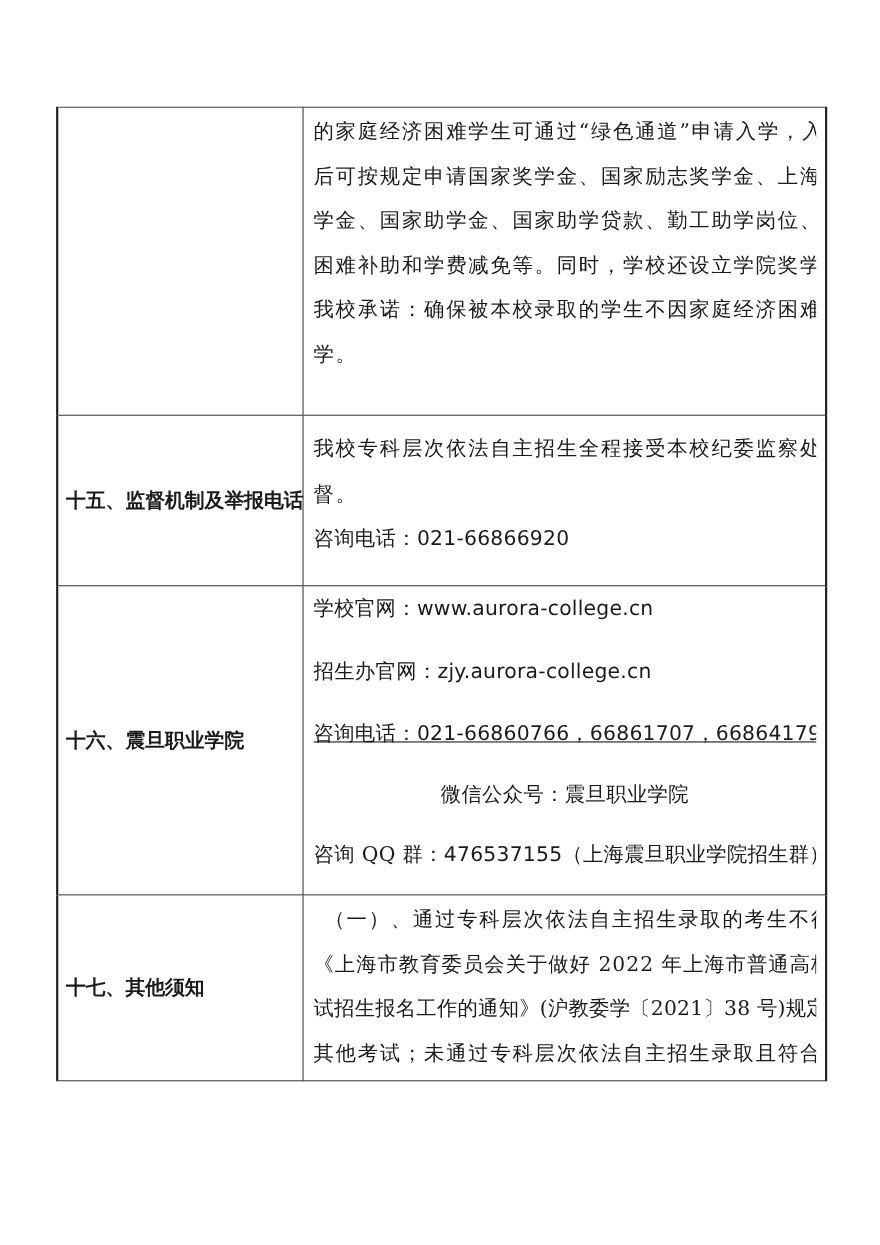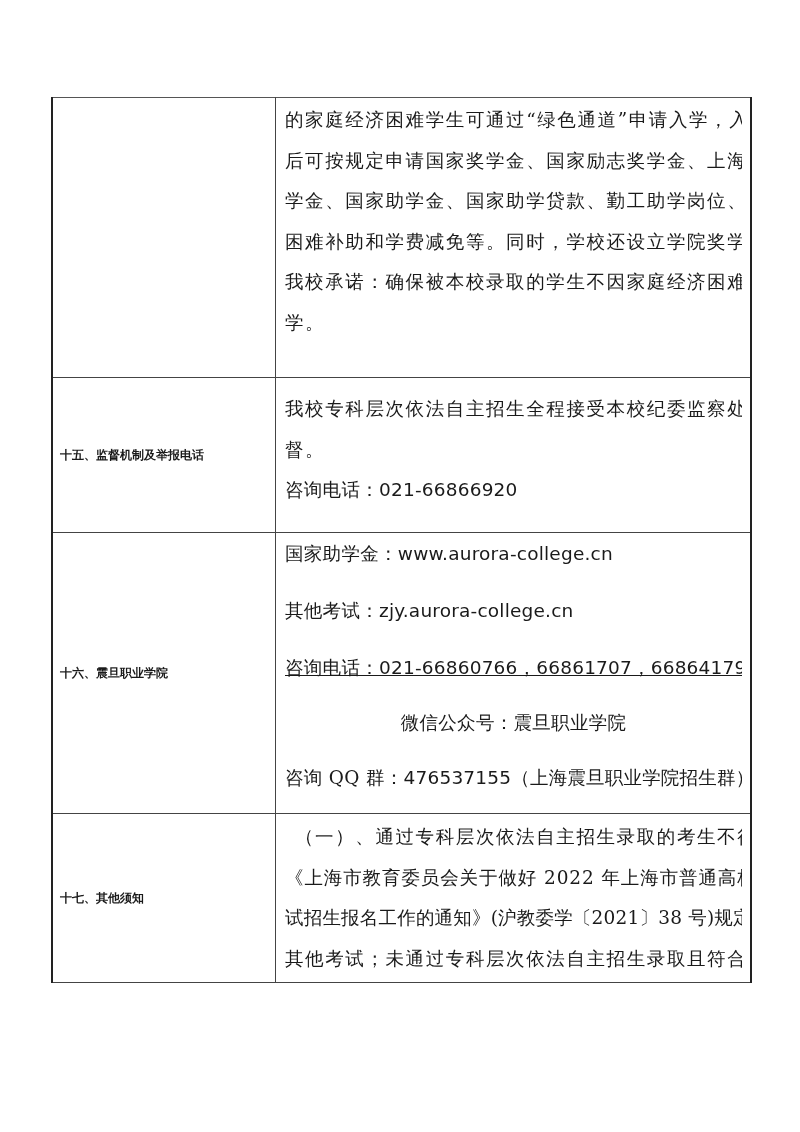--- a/index.html
+++ b/index.html
@@ -34,21 +34,21 @@
       vertical-align: middle;
       padding: 0;
     }
     table.doc-table tr:first-child td { border-top: 1.5px solid #555; }
     table.doc-table td.label-cell {
       width: 215px;
       border-left: 2px solid #222;
       padding-left: 7px;
       font-family: Liberation Serif, serif;
       font-weight: bold;
-      font-size: 12px;
+      font-size: 18px;
       letter-spacing: 0px;
       white-space: nowrap;
     }
     table.doc-table td.content-cell {
       border-right: 2px solid #222;
       padding: 0 8px 0 9px;
     }
     .line {
       height: 40.5px;
       line-height: 40.5px;
@@ -95,24 +95,24 @@
           <span>咨询电话：</span><span class="val">021-66866920</span>
         </div>
         <div style="height:10px;"></div>
       </td>
     </tr>
 
     <tr style="height:281px;">
       <td class="label-cell">十六、震旦职业学院</td>
       <td class="content-cell">
         <div class="line mono" style="height:57px;line-height:40px;">
-          <span>国家助学金：</span><span class="val">www.aurora-college.cn</span>
+          <span>学校官网：</span><span class="val">www.aurora-college.cn</span>
         </div>
         <div class="line mono" style="height:57px;line-height:40px;">
-          <span>其他考试：</span><span class="val">zjy.aurora-college.cn</span>
+          <span>招生办官网：</span><span class="val">zjy.aurora-college.cn</span>
         </div>
         <div class="line mono" style="height:55px;line-height:40px;text-decoration:underline;">
           <span>咨询电话：</span><span class="val">021-66860766，66861707，66864179</span>
         </div>
         <div class="line mono" style="height:55px;line-height:40px;text-align:center;">
           <span>微信公众号：</span><span>震旦职业学院</span>
         </div>
         <div class="line mono" style="height:55px;line-height:40px;">
           <span>咨询 QQ 群：</span><span class="val">476537155（上海震旦职业学院招生群）</span>
         </div>

